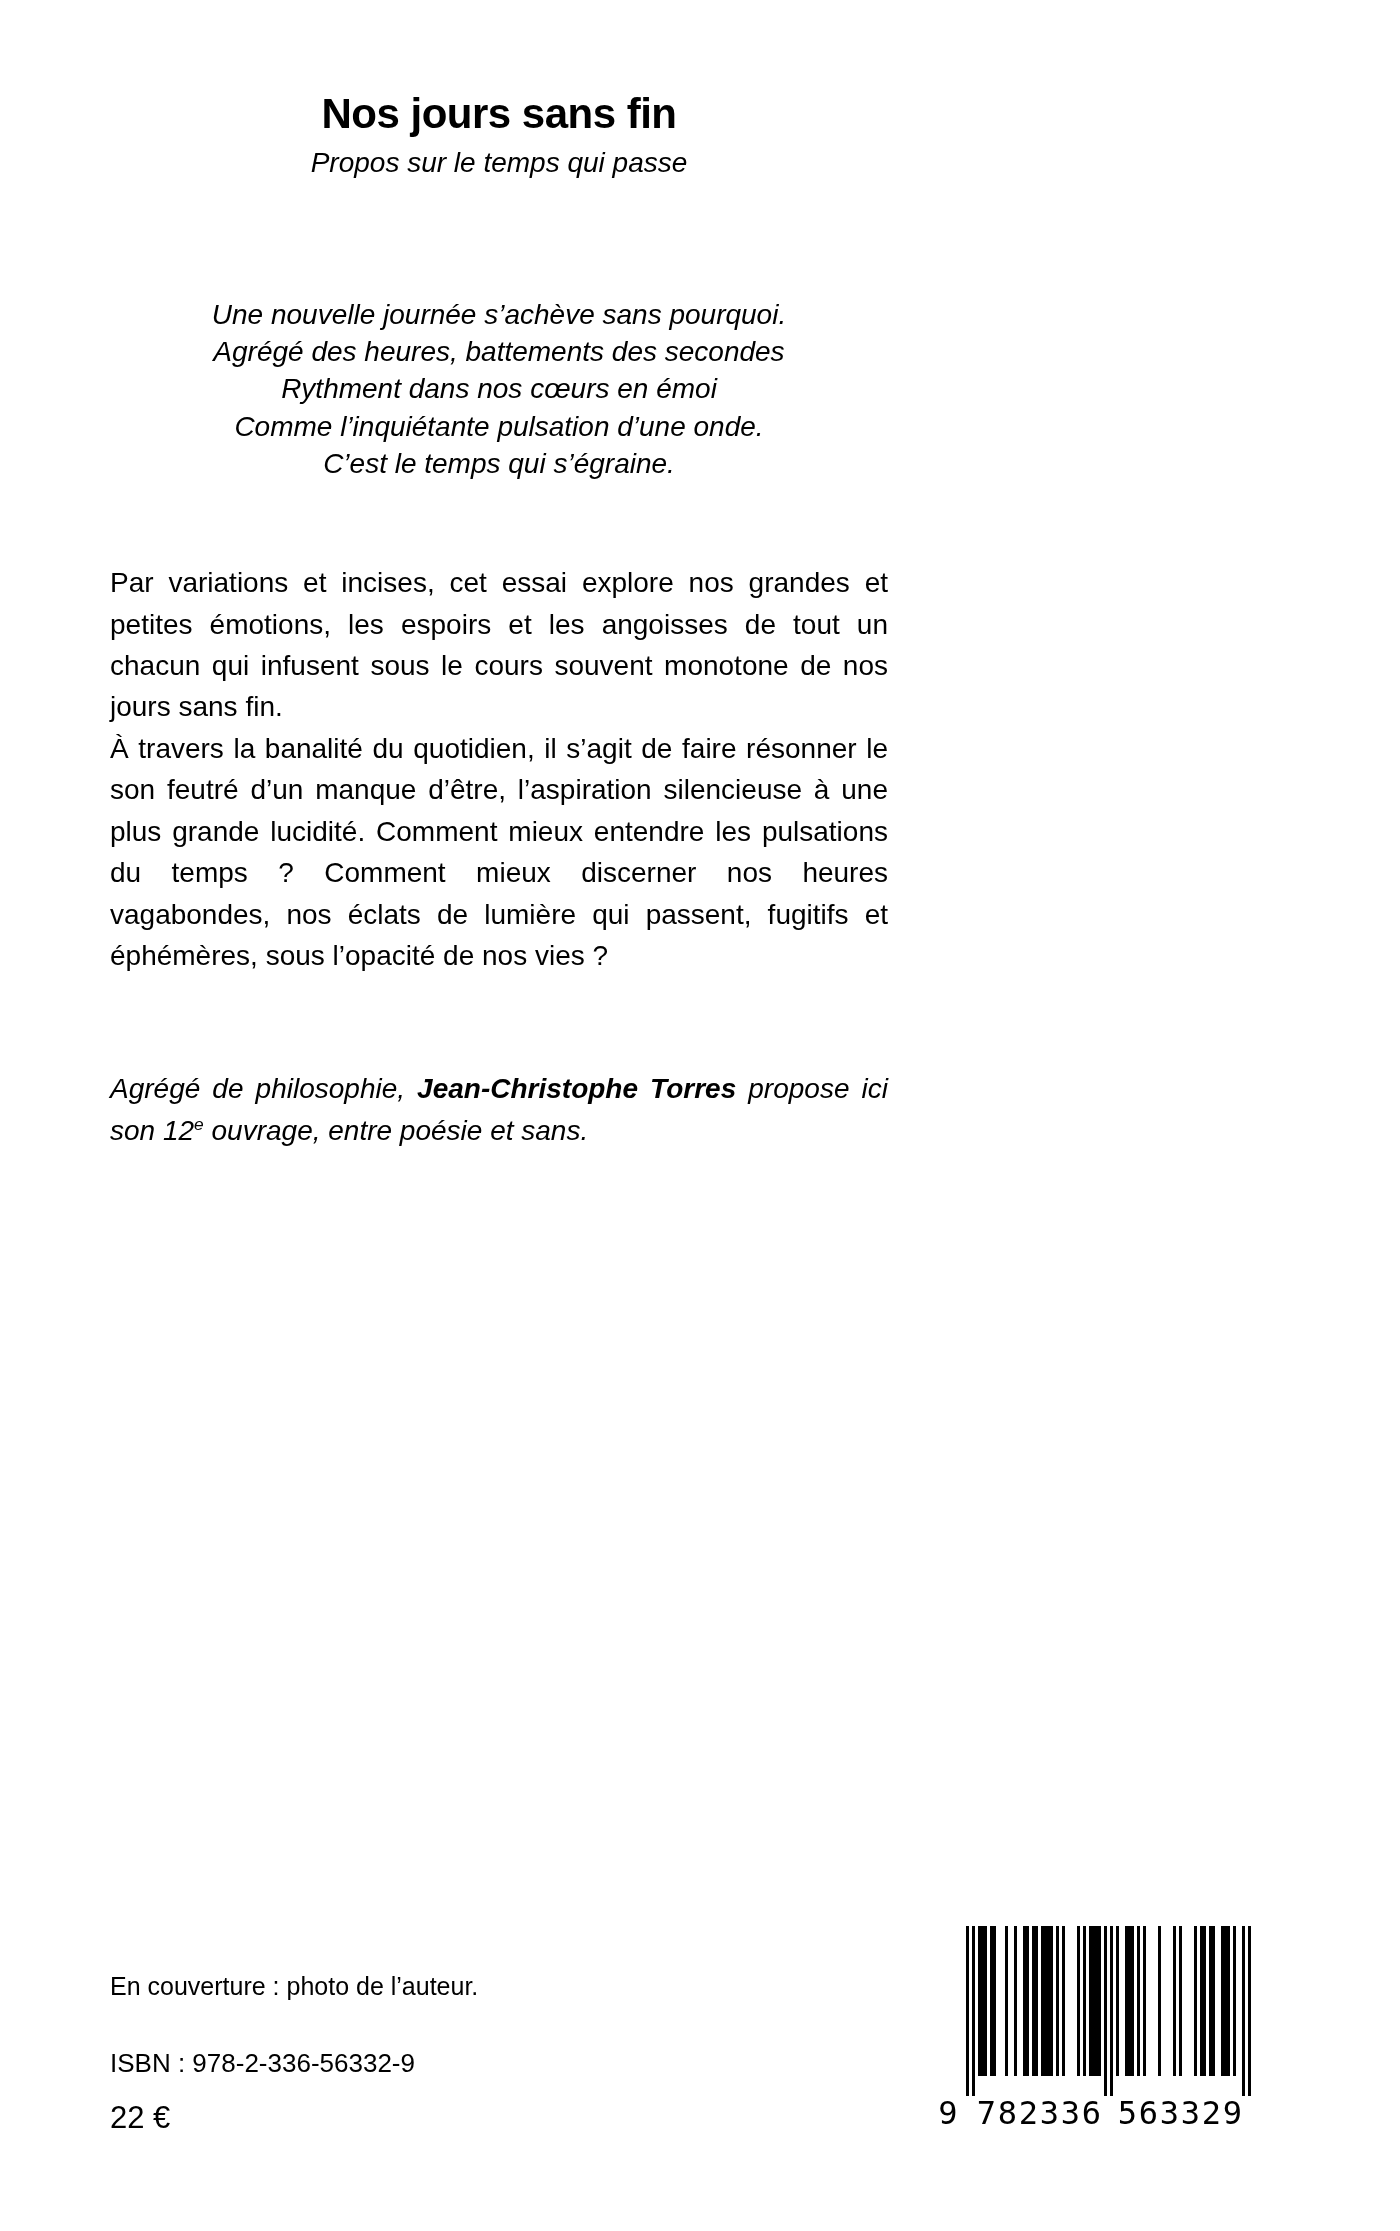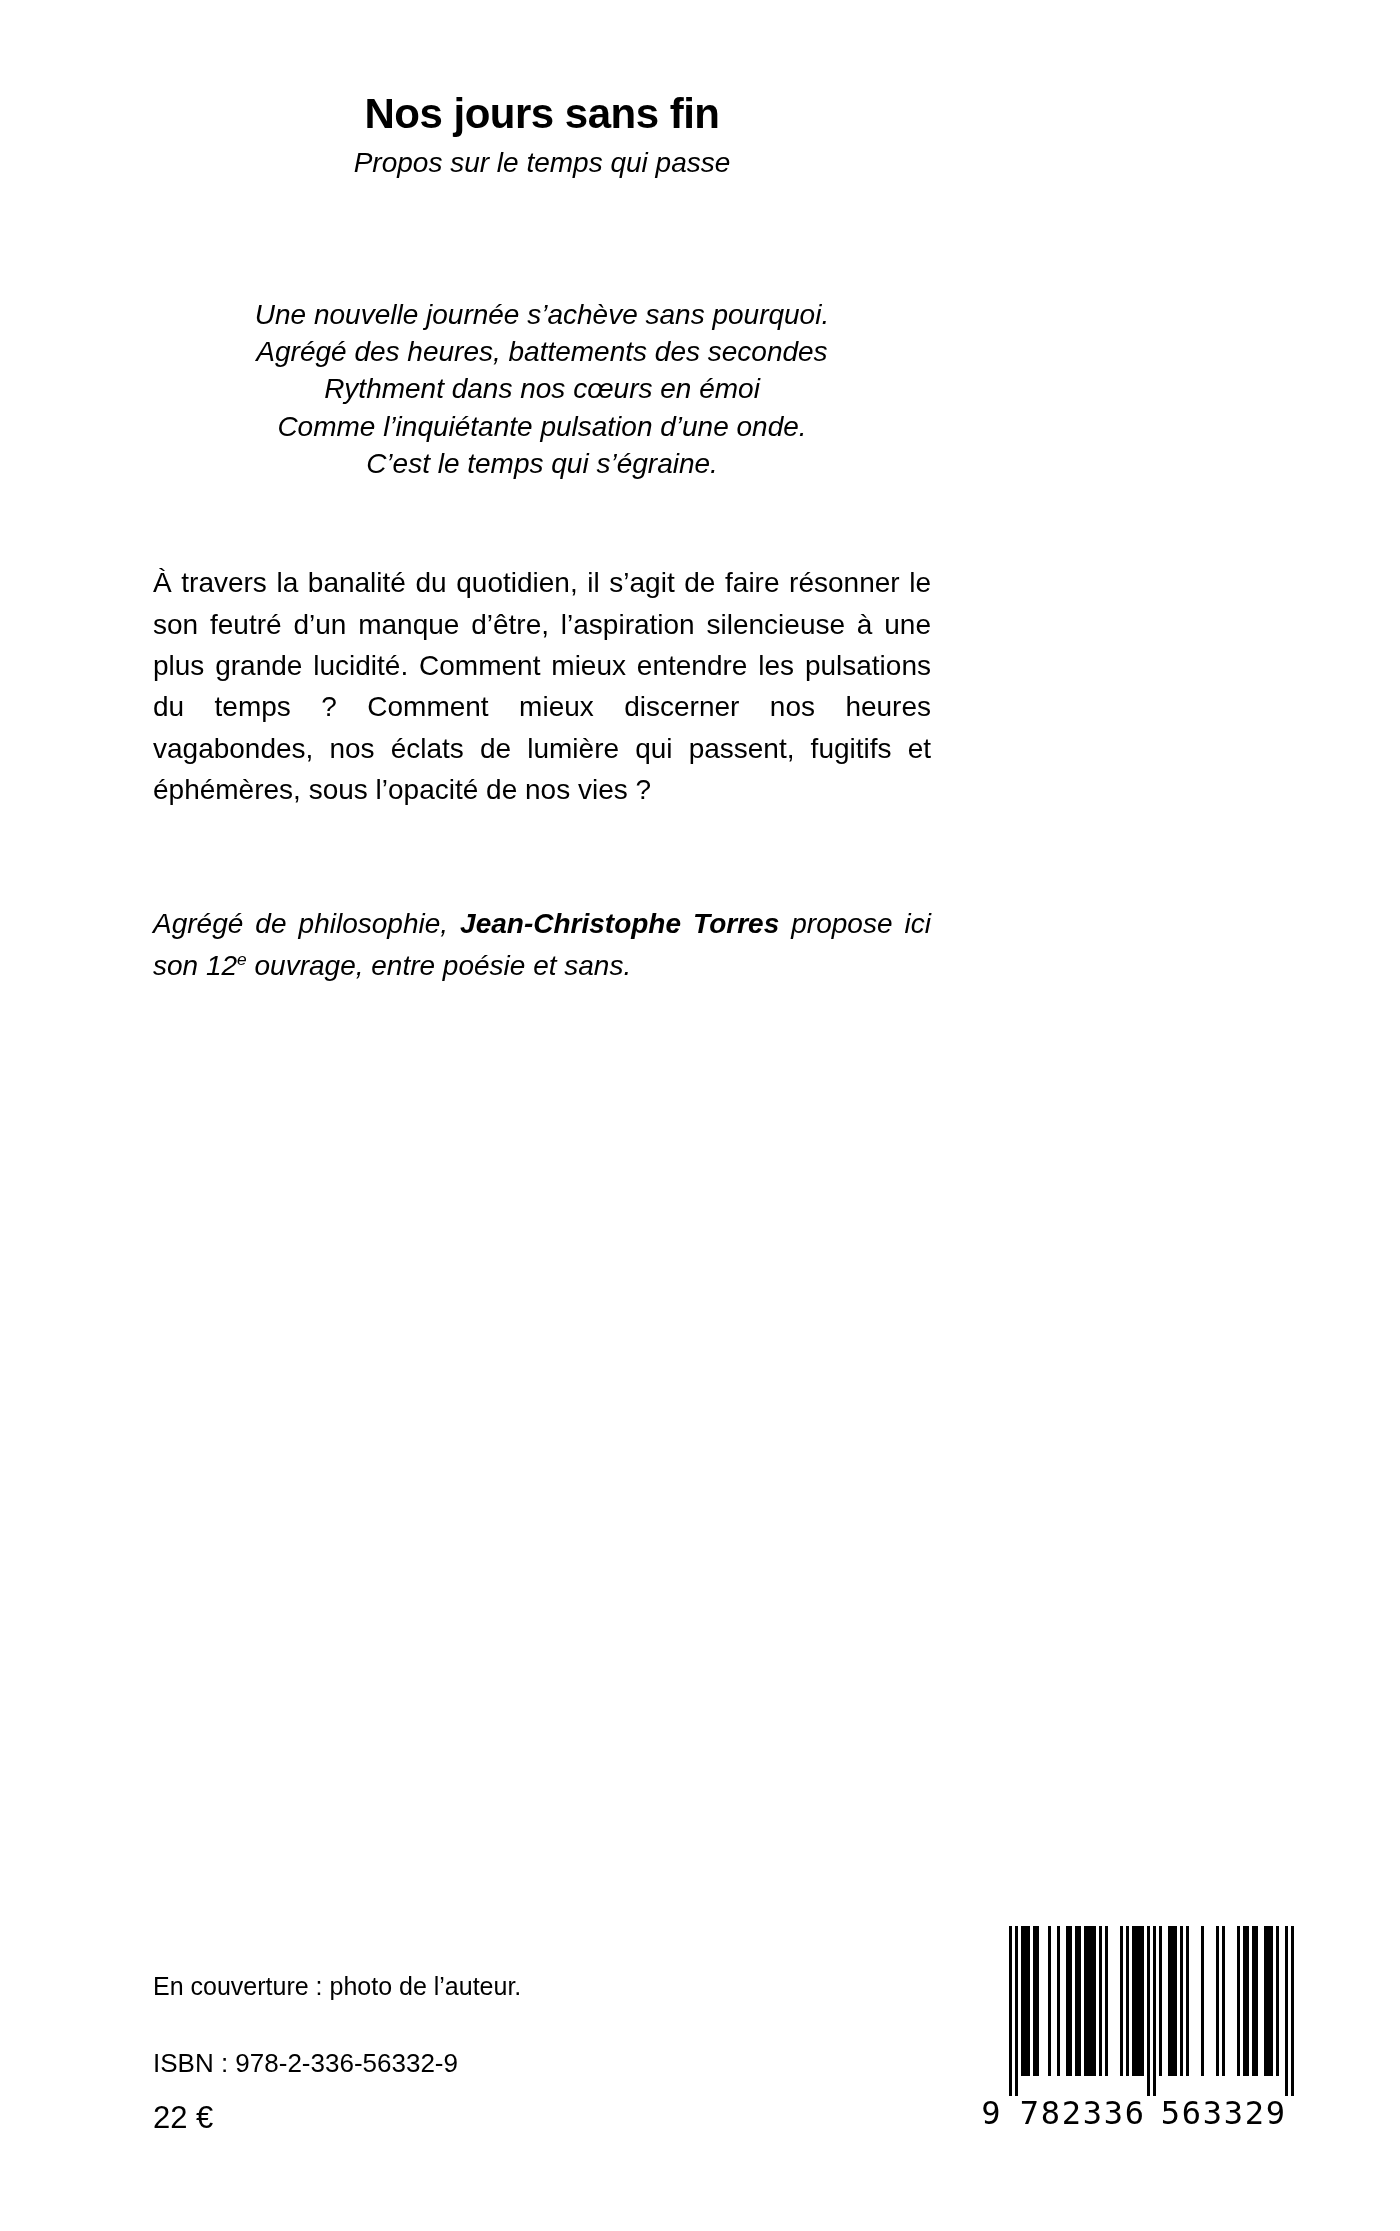--- a/index.html
+++ b/index.html
@@ -9,21 +9,20 @@
     height: 2231px;
     position: relative;
     font-family: "Liberation Sans", sans-serif;
     color: #000000;
     overflow: hidden;
   }
   .page {
     position: absolute;
     inset: 0;
     background: #ffffff;
-    margin-left: 43px;
   }
   .column {
     position: absolute;
     left: 110px;
     top: 90px;
     width: 778px;
   }
   .title {
     font-size: 42px;
     font-weight: 700;
@@ -100,20 +99,21 @@
 
     <div class="poem">
       <div class="poem-line">Une nouvelle journée s’achève sans pourquoi.</div>
       <div class="poem-line">Agrégé des heures, battements des secondes</div>
       <div class="poem-line">Rythment dans nos cœurs en émoi</div>
       <div class="poem-line">Comme l’inquiétante pulsation d’une onde.</div>
       <div class="poem-line">C’est le temps qui s’égraine.</div>
     </div>
 
     <div class="synopsis">
+      <p>Par variations et incises, cet essai explore nos grandes et petites émotions, les espoirs et les angoisses de tout un chacun qui infusent sous le cours souvent monotone de nos jours sans fin.</p>
       <p>À travers la banalité du quotidien, il s’agit de faire résonner le son feutré d’un manque d’être, l’aspiration silencieuse à une plus grande lucidité. Comment mieux entendre les pulsations du temps ? Comment mieux discerner nos heures vagabondes, nos éclats de lumière qui passent, fugitifs et éphémères, sous l’opacité de nos vies ?</p>
     </div>
 
     <p class="bio"><span>Agrégé de philosophie, </span><span class="bold">Jean-Christophe Torres</span><span> propose ici son 12</span><sup>e</sup><span> ouvrage, entre poésie et sans.</span></p>
   </main>
 
   <div class="cover-note">En couverture : photo de l’auteur.</div>
   <div class="isbn">ISBN : 978-2-336-56332-9</div>
   <div class="price">22 €</div>
 

